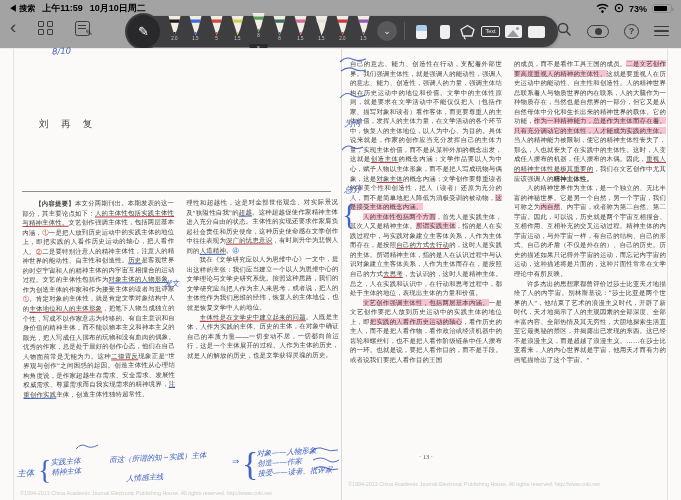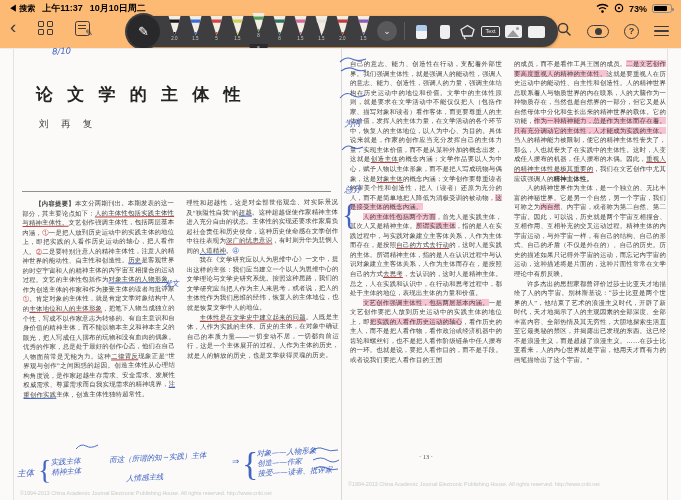--- a/index.html
+++ b/index.html
@@ -1,17 +1,17 @@
 <!DOCTYPE html>
 <html><head>
 <meta charset="utf-8">
 <style>
   *{box-sizing:border-box;margin:0;padding:0}
   html,body{background:#e9e9e9}
-  .app{position:relative;width:681px;height:500px;margin:0 auto;background:#fdba74;overflow:hidden;
+  .app{position:relative;width:681px;height:500px;margin:0 auto;background:#a3a3a3;overflow:hidden;
        font-family:"Liberation Sans",sans-serif;-webkit-font-smoothing:antialiased}
 
   
   .statusbar{position:absolute;top:0;left:0;right:0;height:15px;display:flex;align-items:center;
              justify-content:space-between;padding:2px 9px 0 9px;font-size:9px;color:#000}
   .sb-left{display:flex;align-items:center;gap:7px;font-weight:bold}
   .sb-back{font-size:8px}
   .sb-right{display:flex;align-items:center;gap:5px;font-weight:bold}
   .batt{position:relative;width:20px;height:9px;border:1px solid #8d8d8d;border-radius:2.5px;padding:1px}
   .batt i{display:block;height:100%;width:82%;background:#000;border-radius:1px}
@@ -102,21 +102,21 @@
   .hwlist div{line-height:10px}
 </style>
 </head>
 <body>
 
 <div class="app">
 
   <div class="statusbar">
     <div class="sb-left">
       <span class="sb-back">◀ 搜索</span>
-      <span>上午11:37</span>
+      <span>上午11:59</span>
       <span>10月10日周二</span>
     </div>
     <div class="sb-right">
       <span>
         <svg width="13" height="10" viewBox="0 0 13 10">
             <path d="M1 3.6 A8.2 8.2 0 0 1 12 3.6" stroke="#000" fill="none" stroke-width="1.4"></path>
             <path d="M3.1 6 A5 5 0 0 1 9.9 6" stroke="#000" fill="none" stroke-width="1.4"></path>
             <circle cx="6.5" cy="8.6" r="1.3" fill="#000"></circle>
           </svg>
       </span>
@@ -277,21 +277,20 @@
           <i></i>
         </span>
     </div>
   </div>
 
   <div class="content">
     <div class="pagediv"></div>
 
     <div class="page page-left">
       <div class="hw big" style="left:38px;top:-2px">8/10</div>
-      <div class="doctitle">论 文 学 的 主 体 性</div>
       <div class="docauthor">刘 再 复</div>
       <div class="rule"></div>
 
       <div class="cols">
         <div class="col">
             <p class="ind"><span class="b">【内容提要】</span><span>本文分两期刊出。本期发表的这一部分，其主要论点如下：</span><span class="ured">人的主体性包括实践主体性与精神主体性。</span><span>文艺创作强调主体性，包括两层基本内涵，</span><span class="red">①</span><span>一是把人放到历史运动中的实践主体的地位上，即把实践的人看作历史运动的轴心，把人看作人。</span><span class="red">②</span><span>二是要特别注意人的精神主体性，注意人的精神世界的能动性、自主性和创造性。</span><span class="ublue">历史</span><span>是客观世界的时空宇宙和人的精神主体的内宇宙互相撞合的运动过程。文艺的主体性包括作为</span><span class="ublue">对象主体的人物形象</span><span>，作为创造主体的作家和作为接受主体的读者与批评家</span><span class="red">①</span><span>。肯定对象的主体性，就是肯定文学对象结构中人的</span><span class="ured">主体地位和人的主体形象</span><span>，把笔下人物当成独立的个性，写成不以作家意志为转移的、有自主意识和自身价值的精神主体，而不能以物本主义和神本主义的眼光，把人写成任人摆布的玩物和没有血肉的偶象。优秀的作家，总是处于最好的创作心态，他们在自己人物面前常是无能为力。这种</span><span class="ured">二律背反</span><span>现象正是“世界观与创作”之间困惑的起因。创造主体性从心理结构角度说，是作家超越生存需求、安全需求、发展性权威需求、尊重需求而自我实现需求的精神境界，</span><span class="ublue">注重创作实践</span><span>主体，创造主体性独特超常性。</span></p>
           </div>
         <div class="col">
             <p><span>理性和超越性，这是对全部世俗观念、对实际景况及“狭隘性自我”的</span><span class="ublue">超越</span><span>。这种超越促使作家精神主体进入充分自由的状态。主体性的实现还要求作家肩负起社会责任和历史使命，这种历史使命感在文学创作中往往表现为</span><span class="ured">深广的忧患意识</span><span>，有时则升华为悲悯人间的</span><span class="ublue">人道精神</span><span>。</span><span class="blue">④</span></p>
             <p class="ind"><span>我在《文学研究应以人为思维中心》一文中，提出这样的主张：我们应当建立一个以人为思维中心的文学理论与文学史研究系统。按照这种思路，我们的文学研究应当把人作为主人来思考，或者说，把人的主体性作为我们思维的经纬，恢复人的主体地位，也就是恢复文学中人的地位。</span></p>

